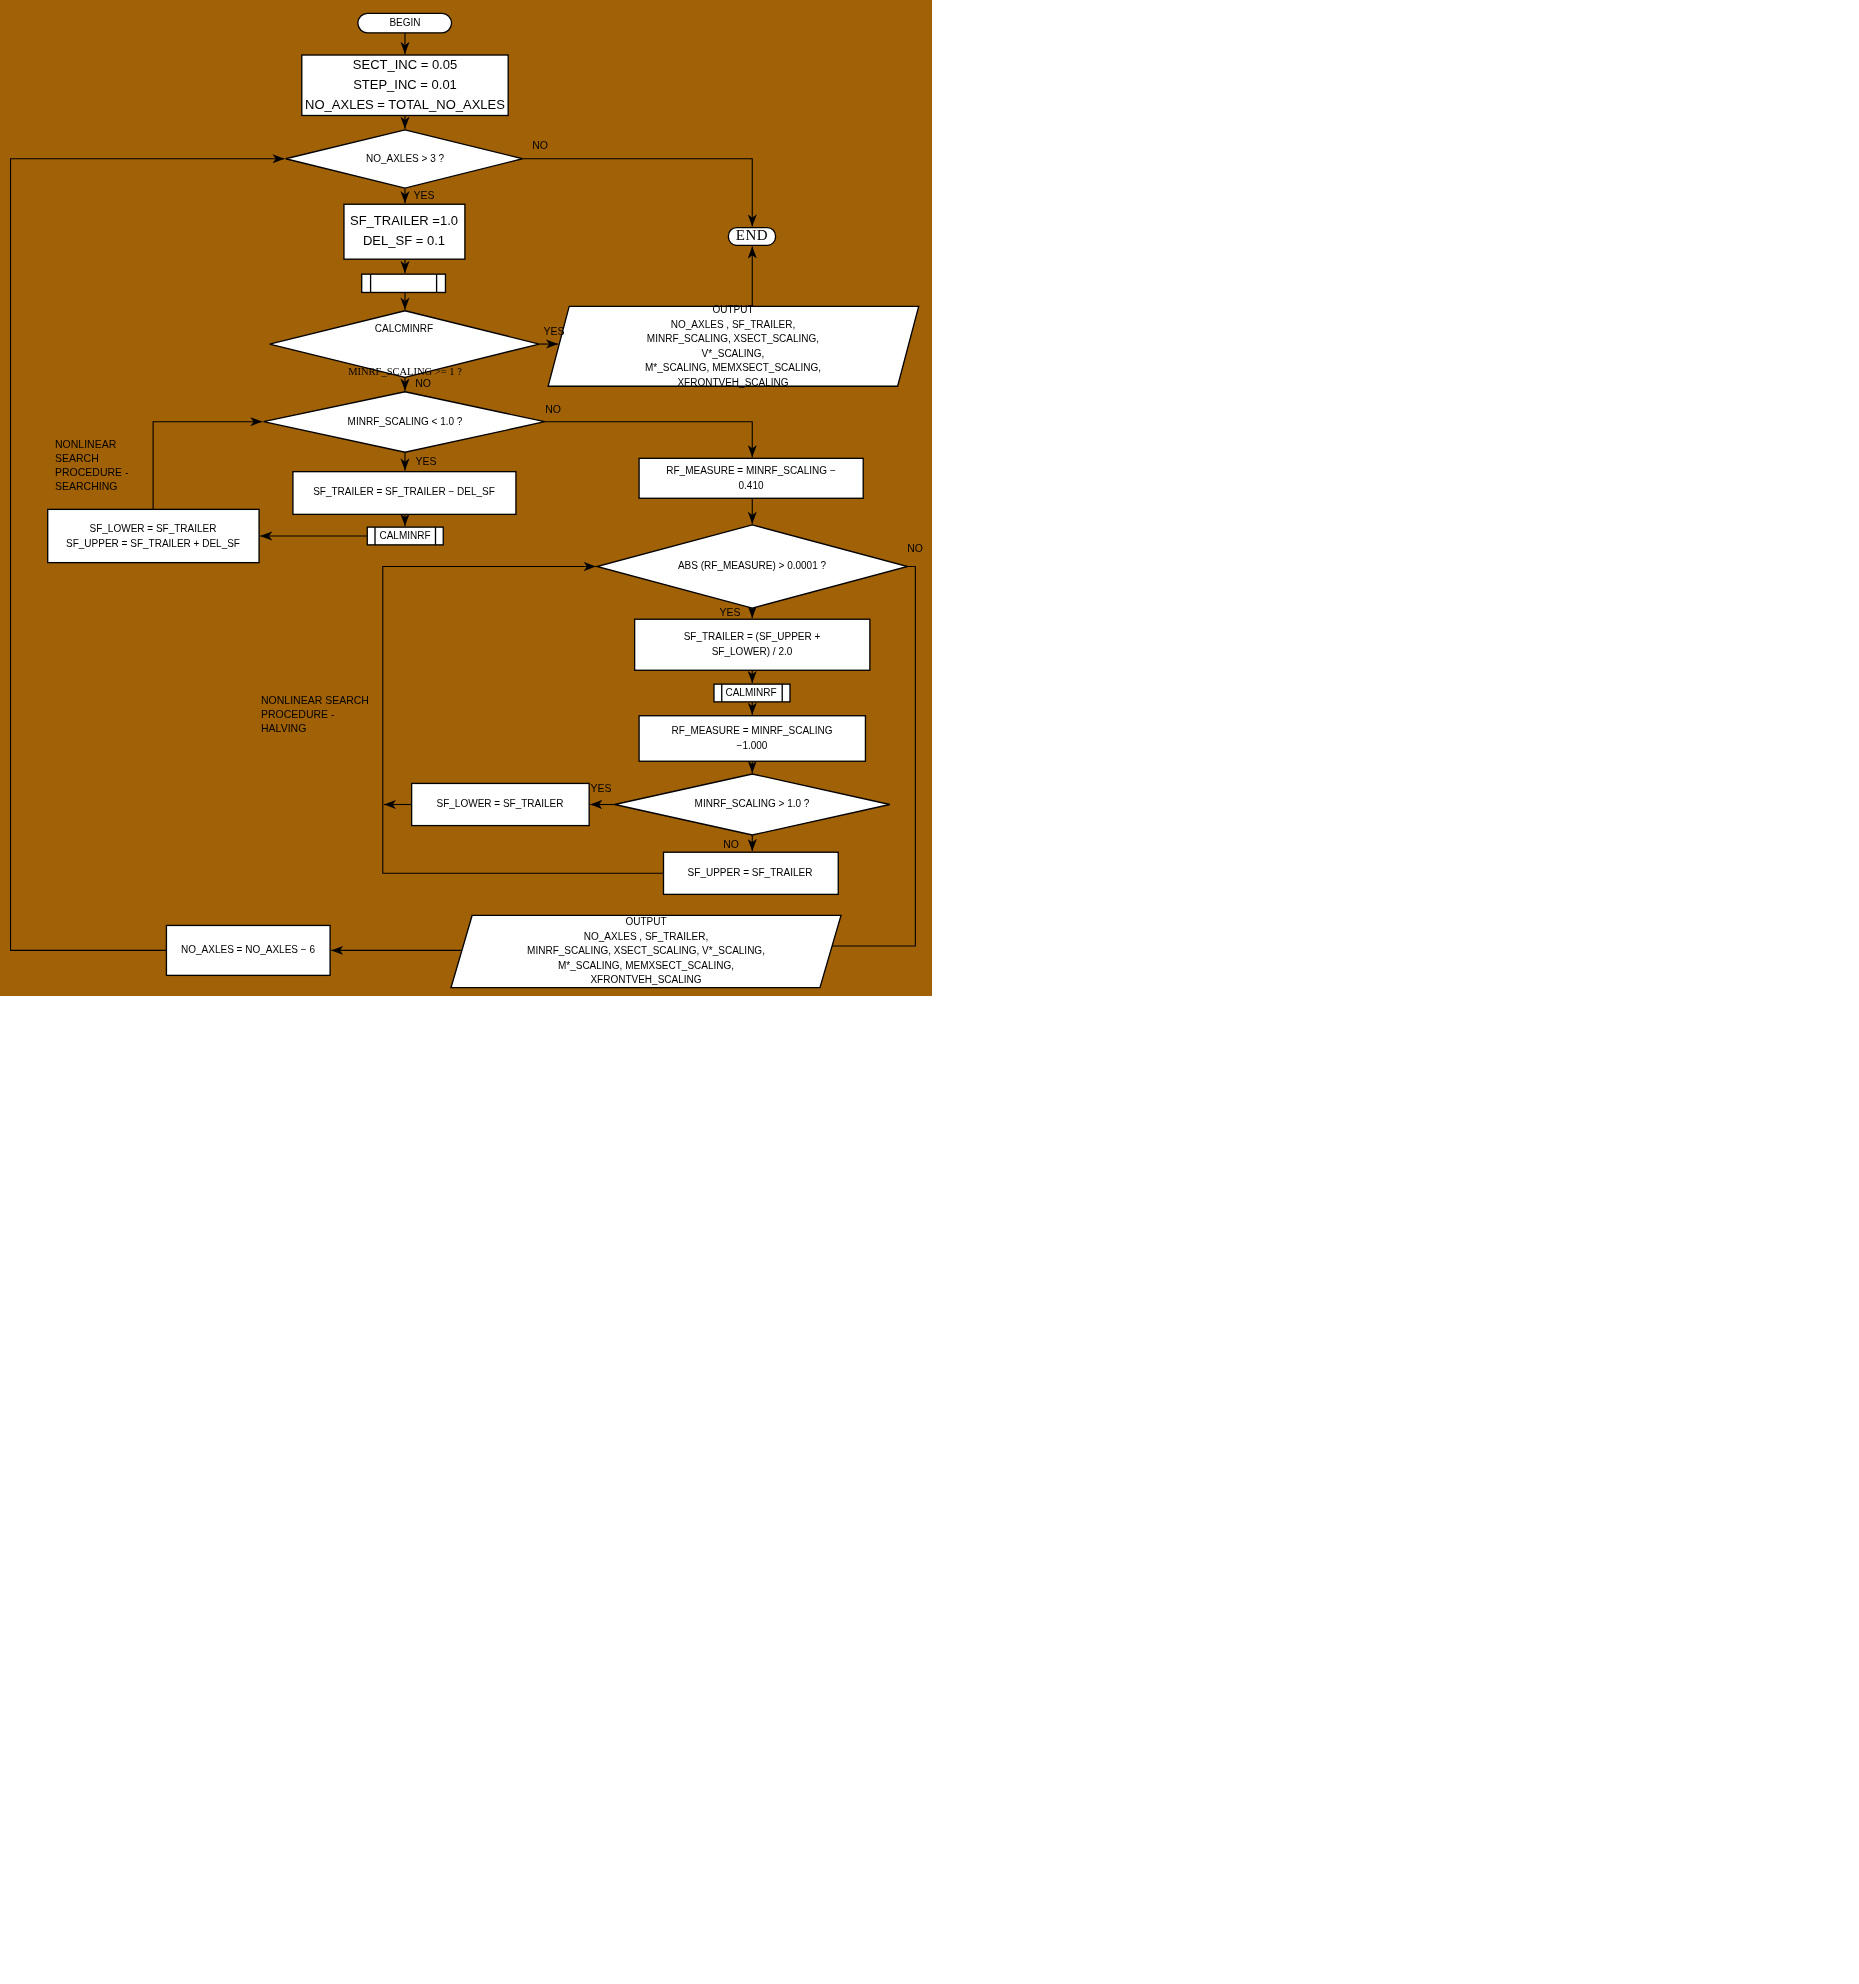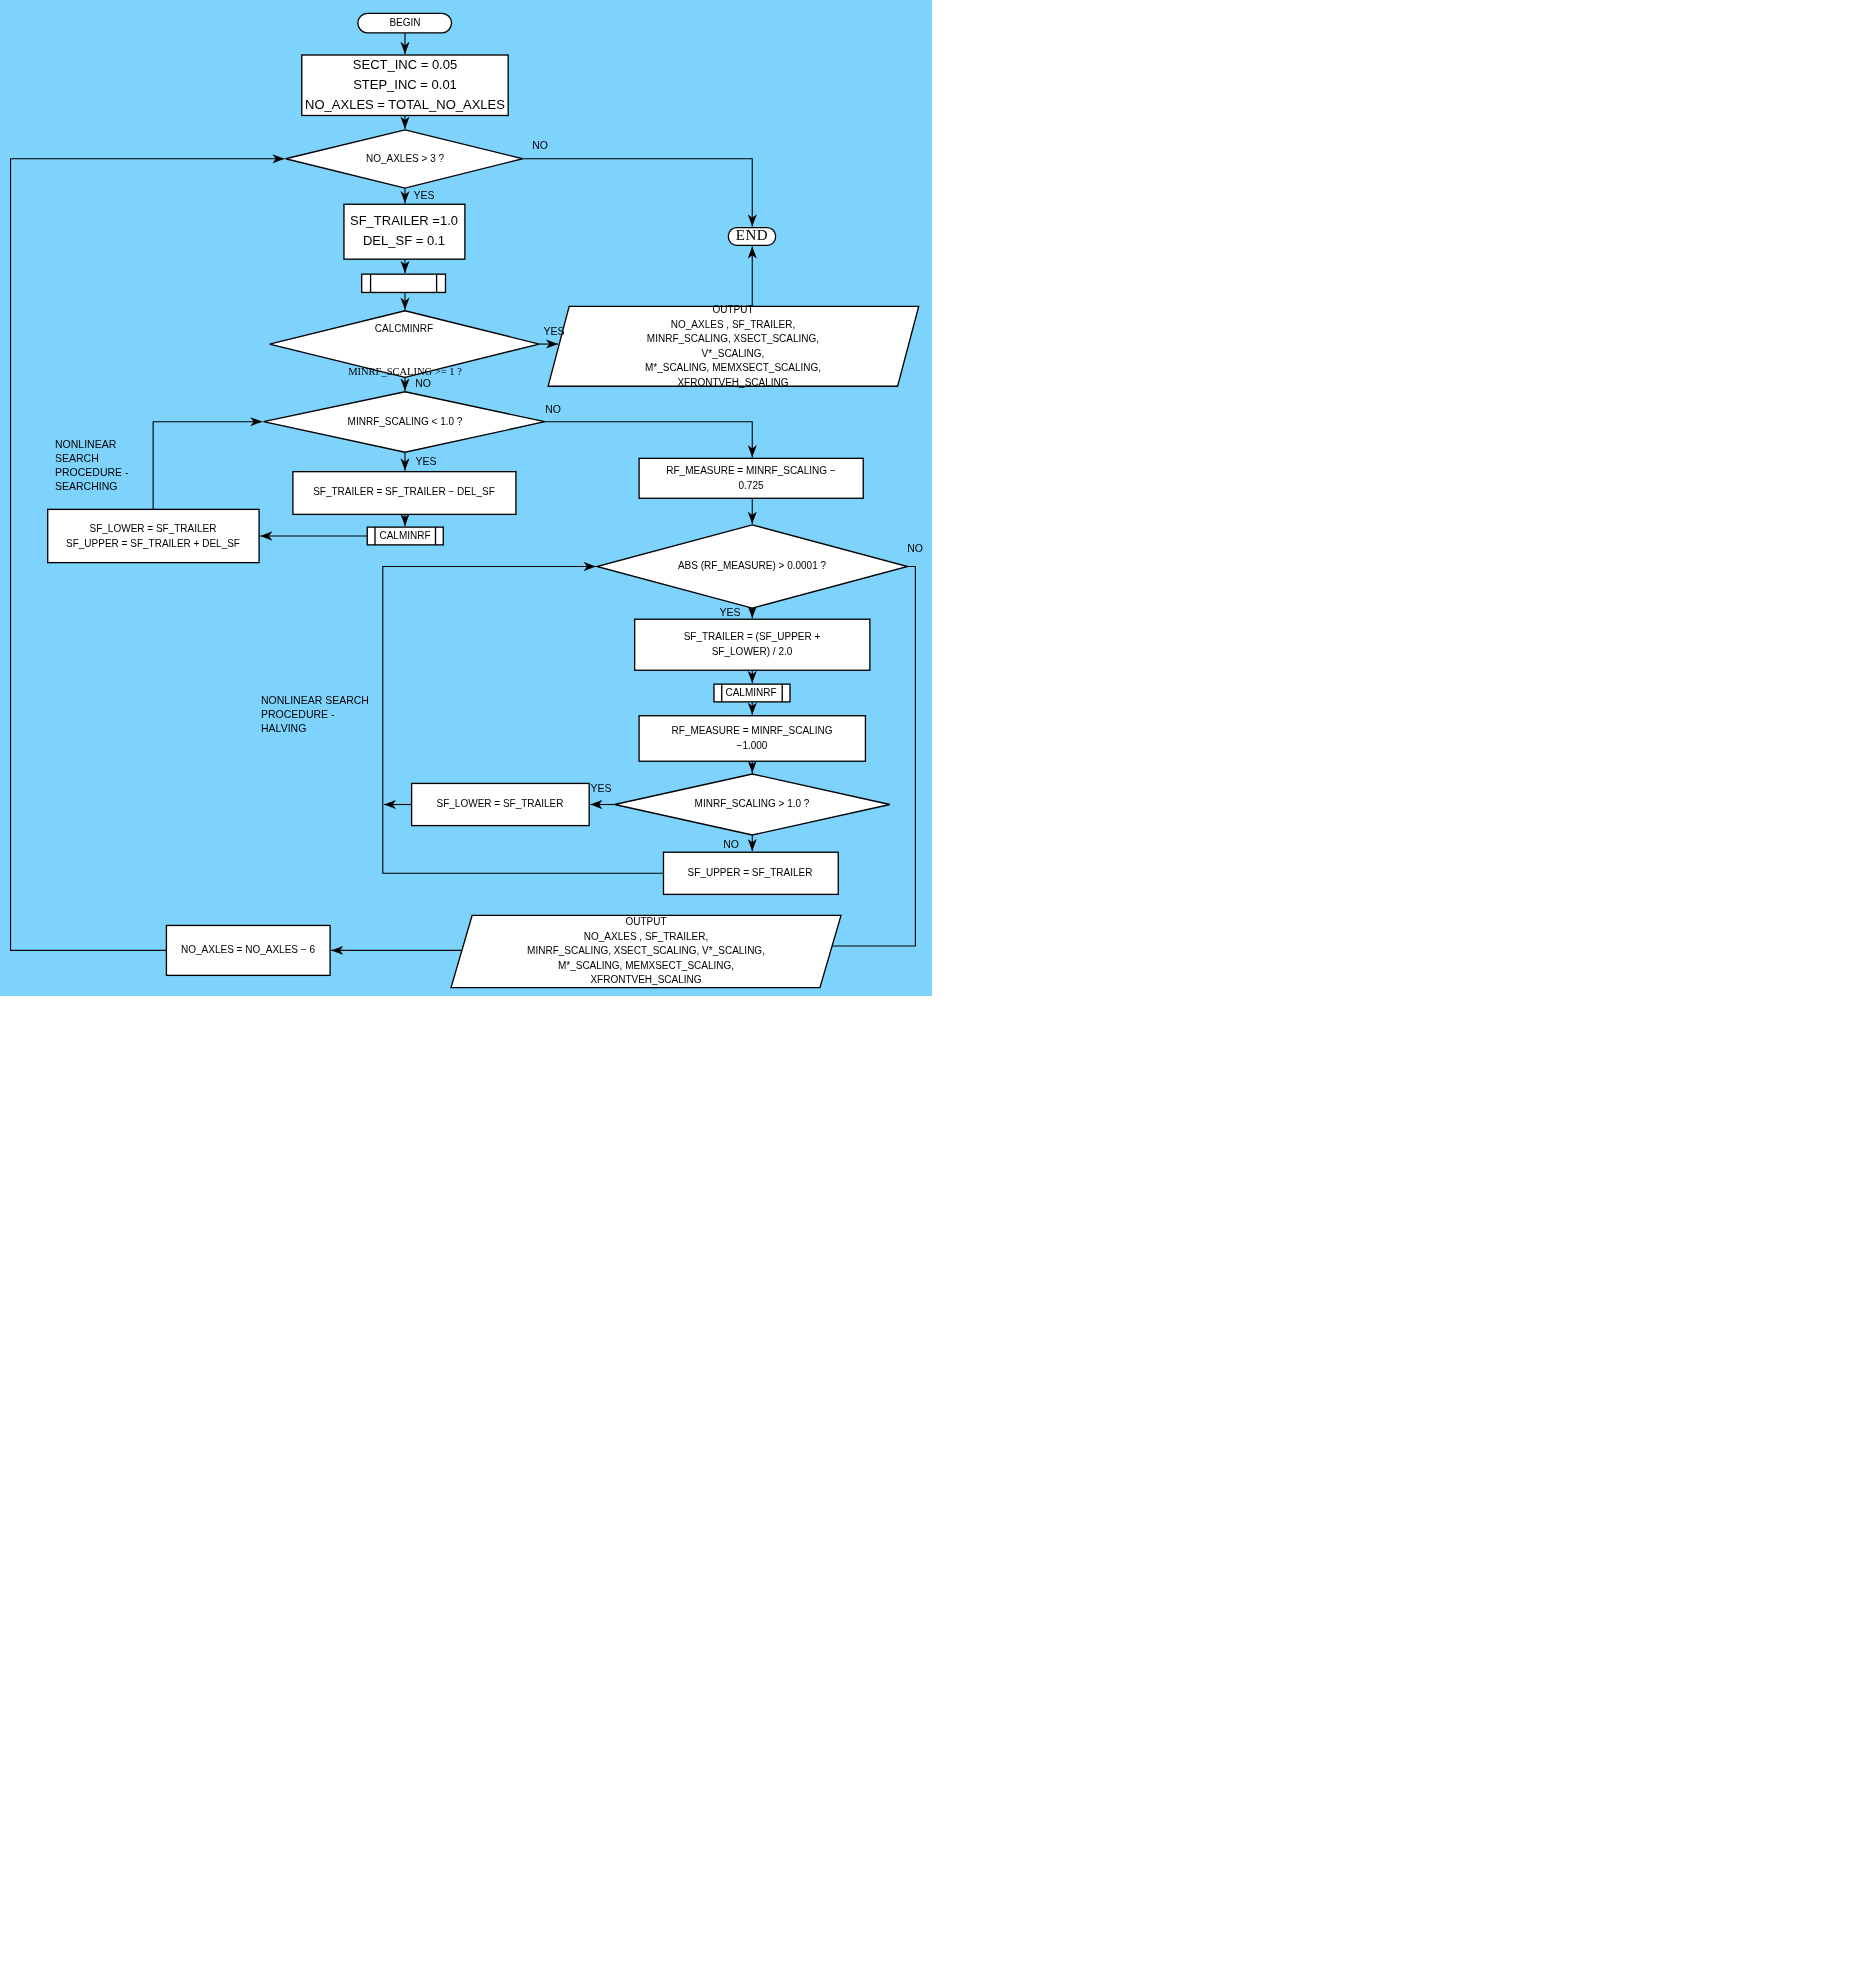--- a/index.html
+++ b/index.html
@@ -1,16 +1,16 @@
 <!DOCTYPE html>
 <html style="font-size:9px"><head>
 <meta charset="utf-8">
 <style>
   html,body{margin:0;padding:0;background:#ffffff;}
-  #canvas{position:relative;width:932px;height:996px;background:#7dd3fc;
+  #canvas{position:relative;width:932px;height:996px;background:#a16207;
           font-family:"Liberation Sans", sans-serif;color:#000;overflow:hidden;}
   #wires{position:absolute;left:0;top:0;}
   .lbl{position:absolute;white-space:pre-line;text-align:center;
        transform:translate(-50%,-50%);font-size:10px;line-height:1.45;color:#000;}
   .serif{font-family:"Liberation Serif", serif;}
   .branch{position:absolute;transform:translate(-50%,-50%);font-size:10.5px;color:#000;}
   .ann{position:absolute;white-space:pre-line;text-align:left;font-size:10.5px;
        line-height:1.32;color:#000;transform:none;}
   .big{font-size:13px;line-height:1.55;}
   .two{line-height:1.5;}
@@ -103,21 +103,21 @@
   <div class="lbl out" style="left:733px; top:346px;">OUTPUT
 NO_AXLES , SF_TRAILER,
 MINRF_SCALING, XSECT_SCALING, V*_SCALING,
 M*_SCALING, MEMXSECT_SCALING, XFRONTVEH_SCALING</div>
   <div class="lbl serif endt" style="left:752px; top:236px;">END</div>
   <div class="lbl" style="left:405px;  top:422px;">MINRF_SCALING &lt; 1.0 ?</div>
   <div class="lbl" style="left:404px;  top:492px;">SF_TRAILER = SF_TRAILER − DEL_SF</div>
   <div class="lbl" style="left:405px;  top:536px;">CALMINRF</div>
   <div class="lbl two" style="left:153px;  top:536px;">SF_LOWER = SF_TRAILER
 SF_UPPER = SF_TRAILER + DEL_SF</div>
-  <div class="lbl" style="left:751px; top:478px;">RF_MEASURE = MINRF_SCALING − 0.725</div>
+  <div class="lbl" style="left:751px; top:478px;">RF_MEASURE = MINRF_SCALING − 0.410</div>
   <div class="lbl" style="left:752px; top:566px;">ABS (RF_MEASURE) &gt; 0.0001 ?</div>
   <div class="lbl" style="left:752px; top:644px;">SF_TRAILER = (SF_UPPER + SF_LOWER) / 2.0</div>
   <div class="lbl" style="left:751px; top:693px;">CALMINRF</div>
   <div class="lbl" style="left:752px; top:738px;">RF_MEASURE = MINRF_SCALING −1.000</div>
   <div class="lbl" style="left:752px; top:804px;">MINRF_SCALING &gt; 1.0 ?</div>
   <div class="lbl" style="left:500px;  top:804px;">SF_LOWER = SF_TRAILER</div>
   <div class="lbl" style="left:750px; top:873px;">SF_UPPER = SF_TRAILER</div>
   <div class="lbl out" style="left:646px; top:951px;">OUTPUT
 NO_AXLES , SF_TRAILER,
 MINRF_SCALING, XSECT_SCALING, V*_SCALING,

